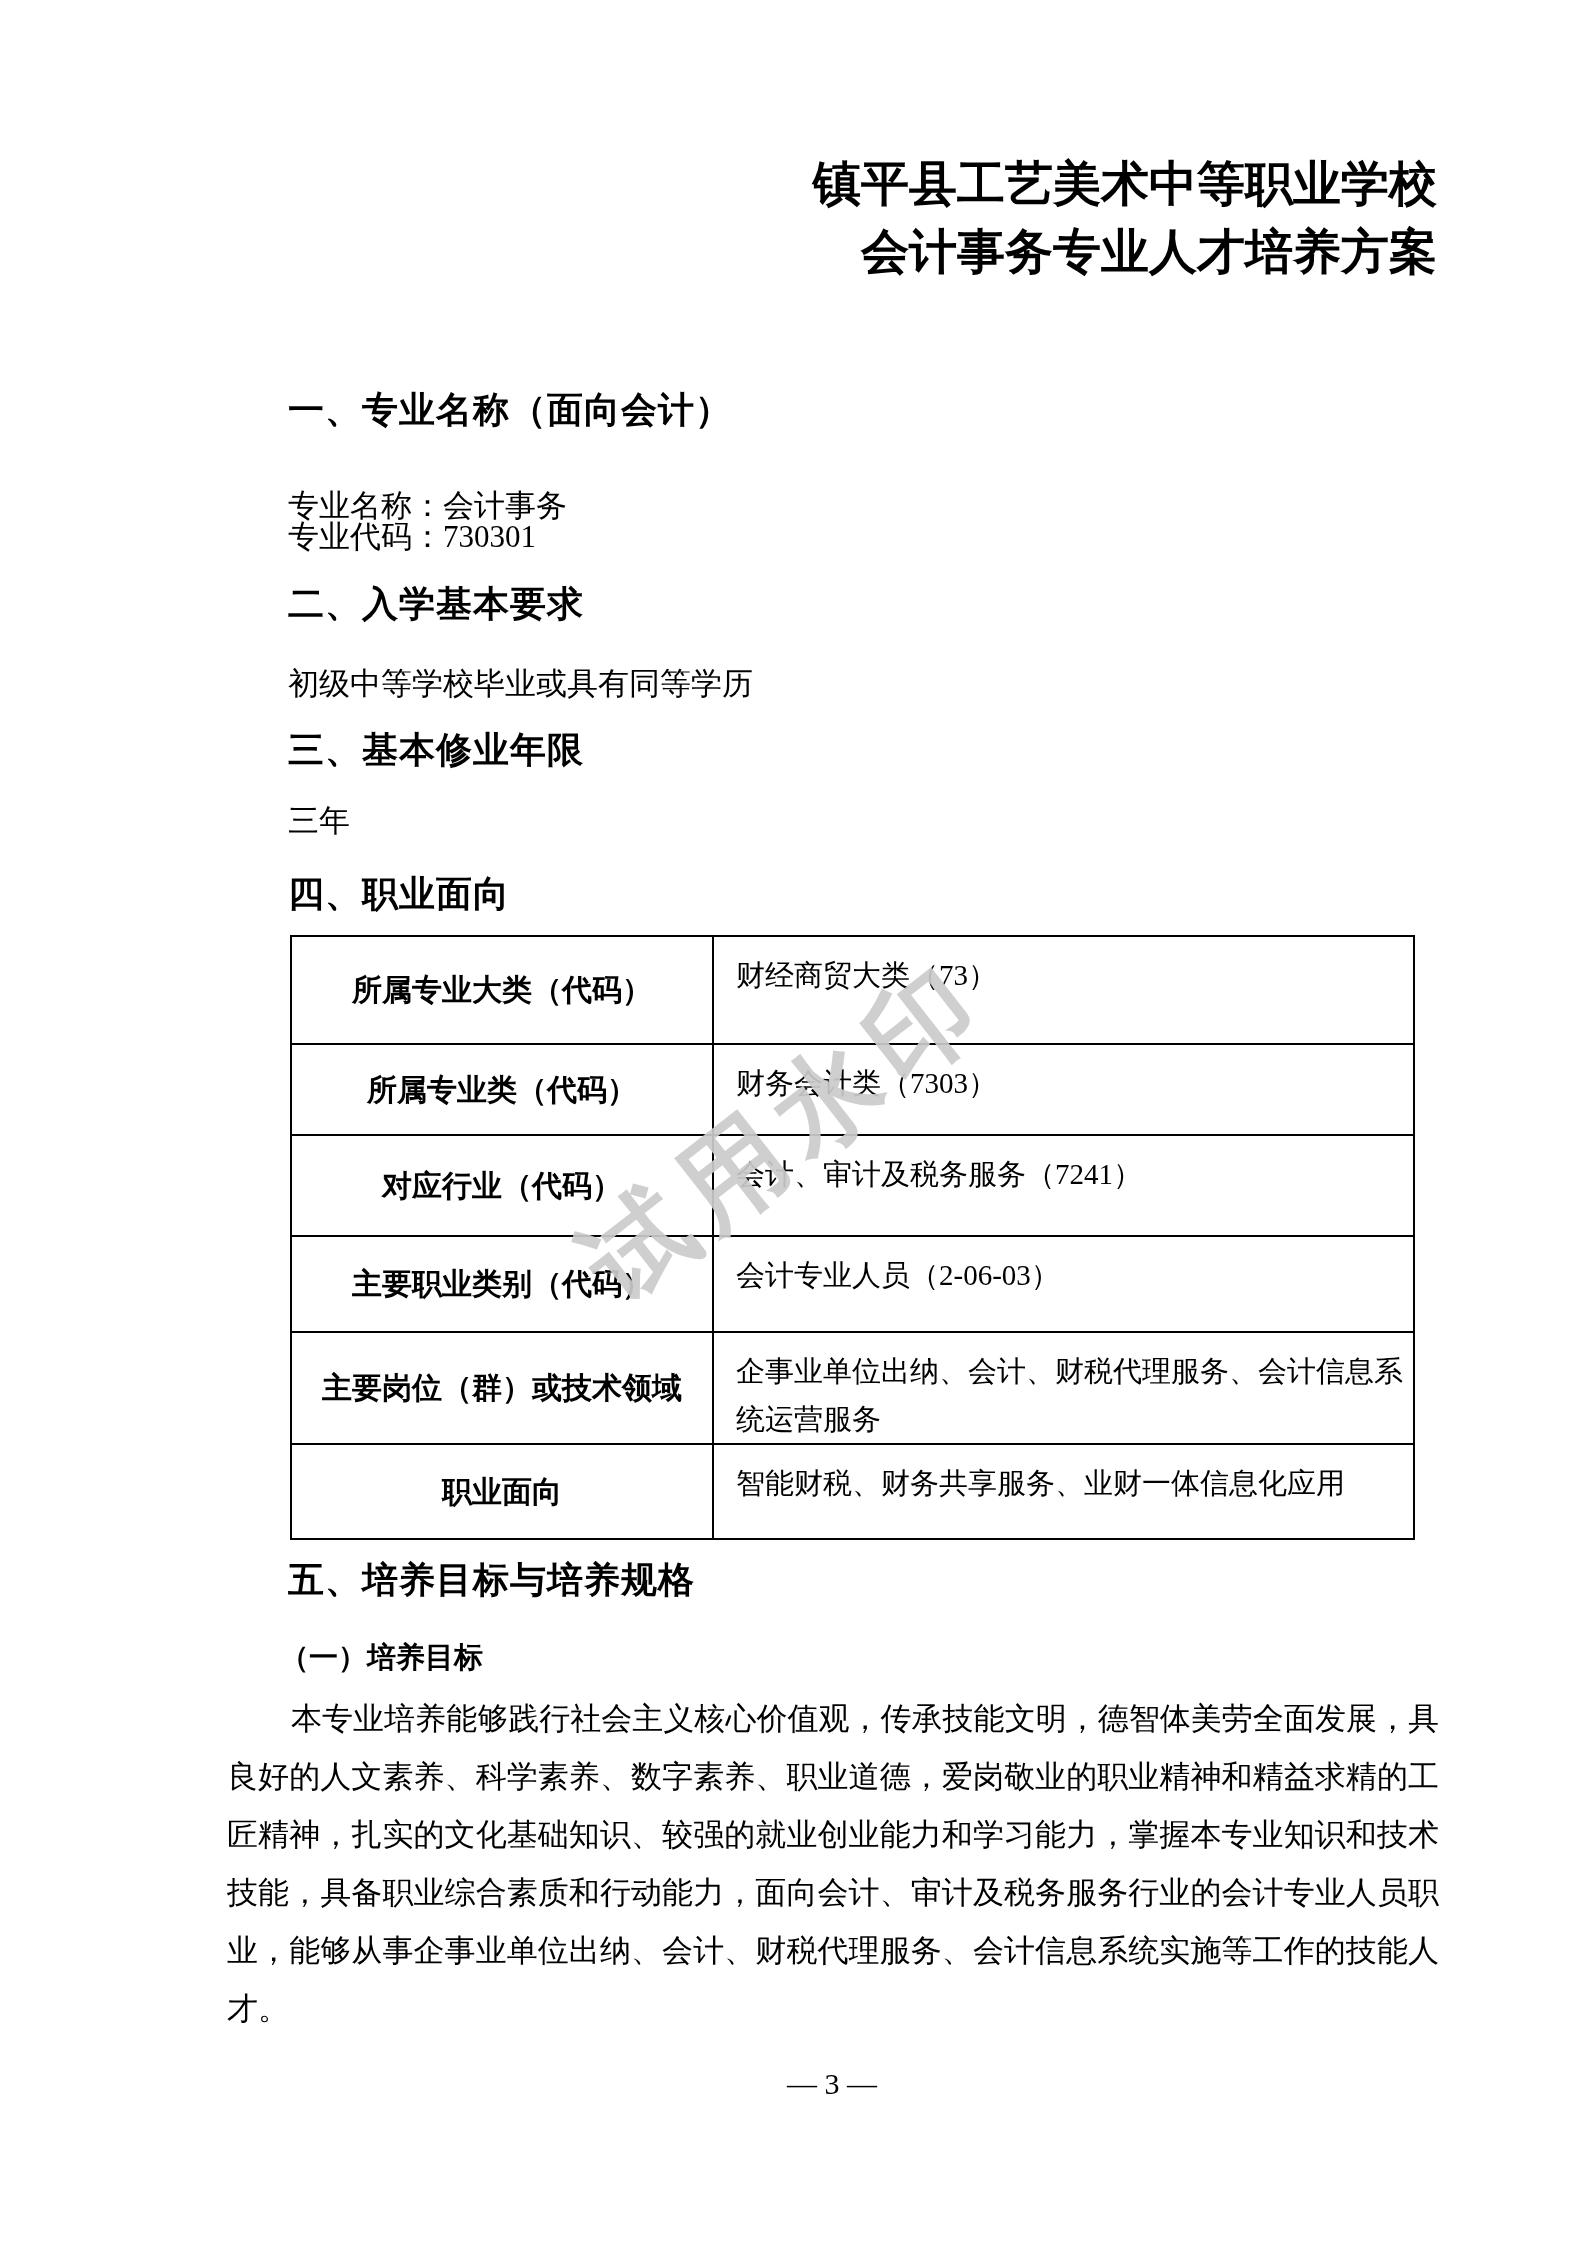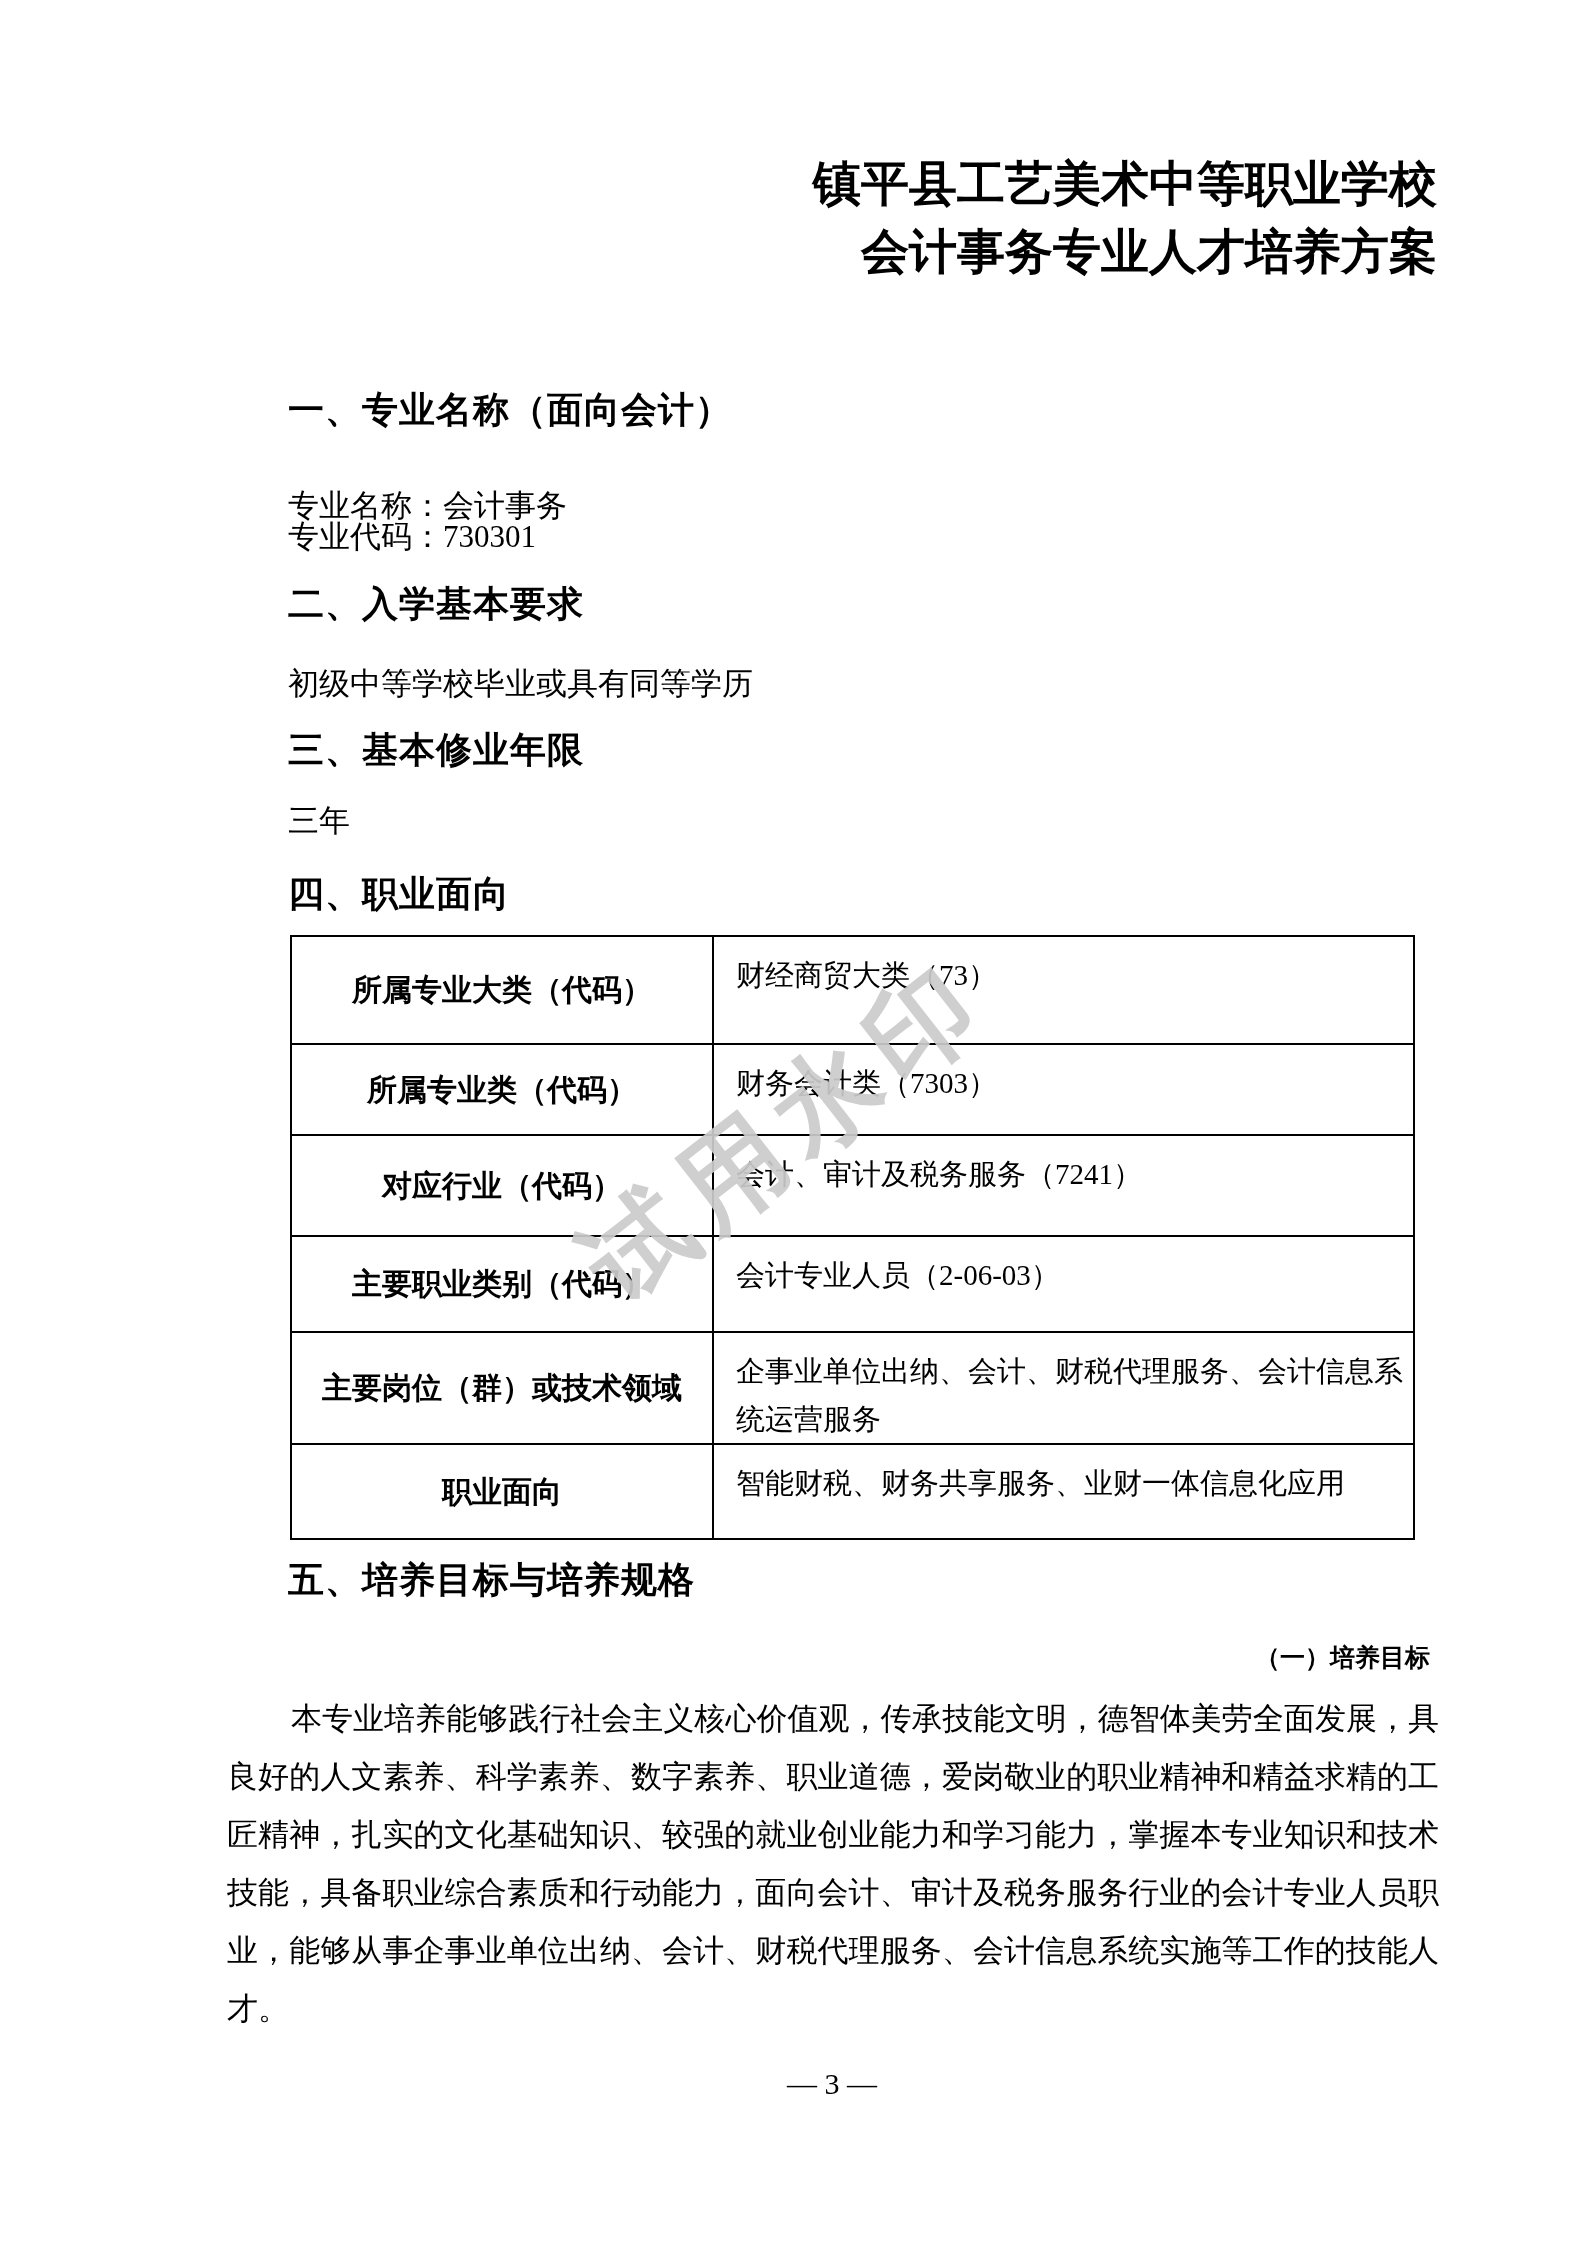--- a/index.html
+++ b/index.html
@@ -24,21 +24,21 @@
   .sec-heading{
     left:288px;width:1150px;
     font-family:"Liberation Sans","DejaVu Sans",sans-serif;
     font-weight:bold;font-size:36px;line-height:44px;
     letter-spacing:1px;
   }
   .h1{top:388px;} .h2{top:582px;} .h3{top:728px;} .h4{top:872px;} .h5{top:1558px;}
   .sub-heading{
     left:280px;top:1636px;width:1150px;
     font-family:"Liberation Sans","DejaVu Sans",sans-serif;
-    font-weight:bold;font-size:25px;line-height:42px;text-align:right;
+    font-weight:bold;font-size:29px;line-height:42px;
   }
   
   .body-line{
     left:288px;width:1150px;
     font-size:31px;line-height:40px;
   }
   .b1a{top:458px;margin-top:28px;} .b1b{top:517px;} .b2{top:664px;} .b3{top:801px;}
   
   .job-table{
     left:290px;top:935px;

